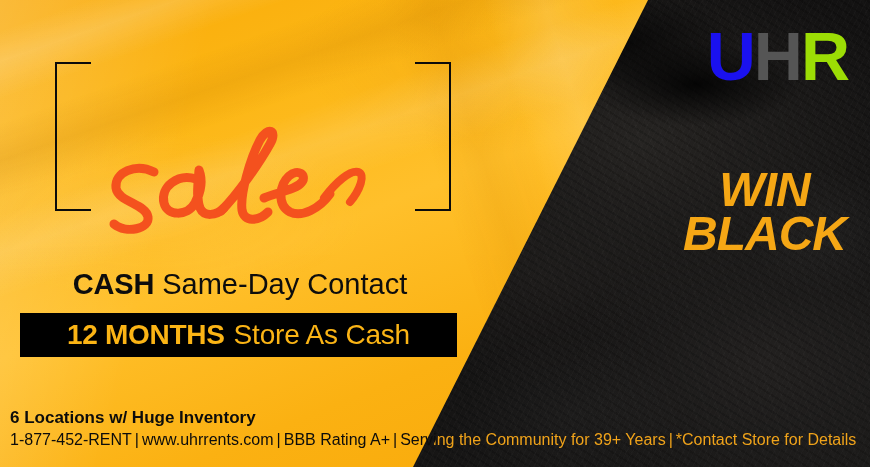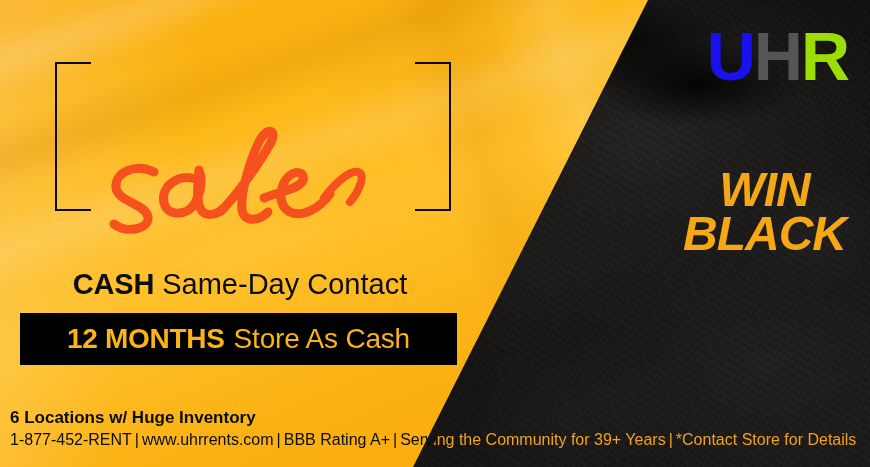--- a/index.html
+++ b/index.html
@@ -126,21 +126,21 @@
     font-size: 29px;
     color: #0d0d0d;
     white-space: nowrap;
   }
   .offer-free b { font-weight: 700; letter-spacing: -.2px; }
   .offer-free span { font-weight: 400; }
 
   .offer-bar {
     position: absolute;
     left: 20px; top: 313px;
-    width: 437px; height: 52px;
+    width: 437px; height: 44px;
     background: #000000;
     display: flex;
     align-items: center;
     justify-content: center;
   }
   .offer-bar .months {
     font-weight: 700;
     font-size: 28px;
     color: #fbb415;
     letter-spacing: -.3px;

